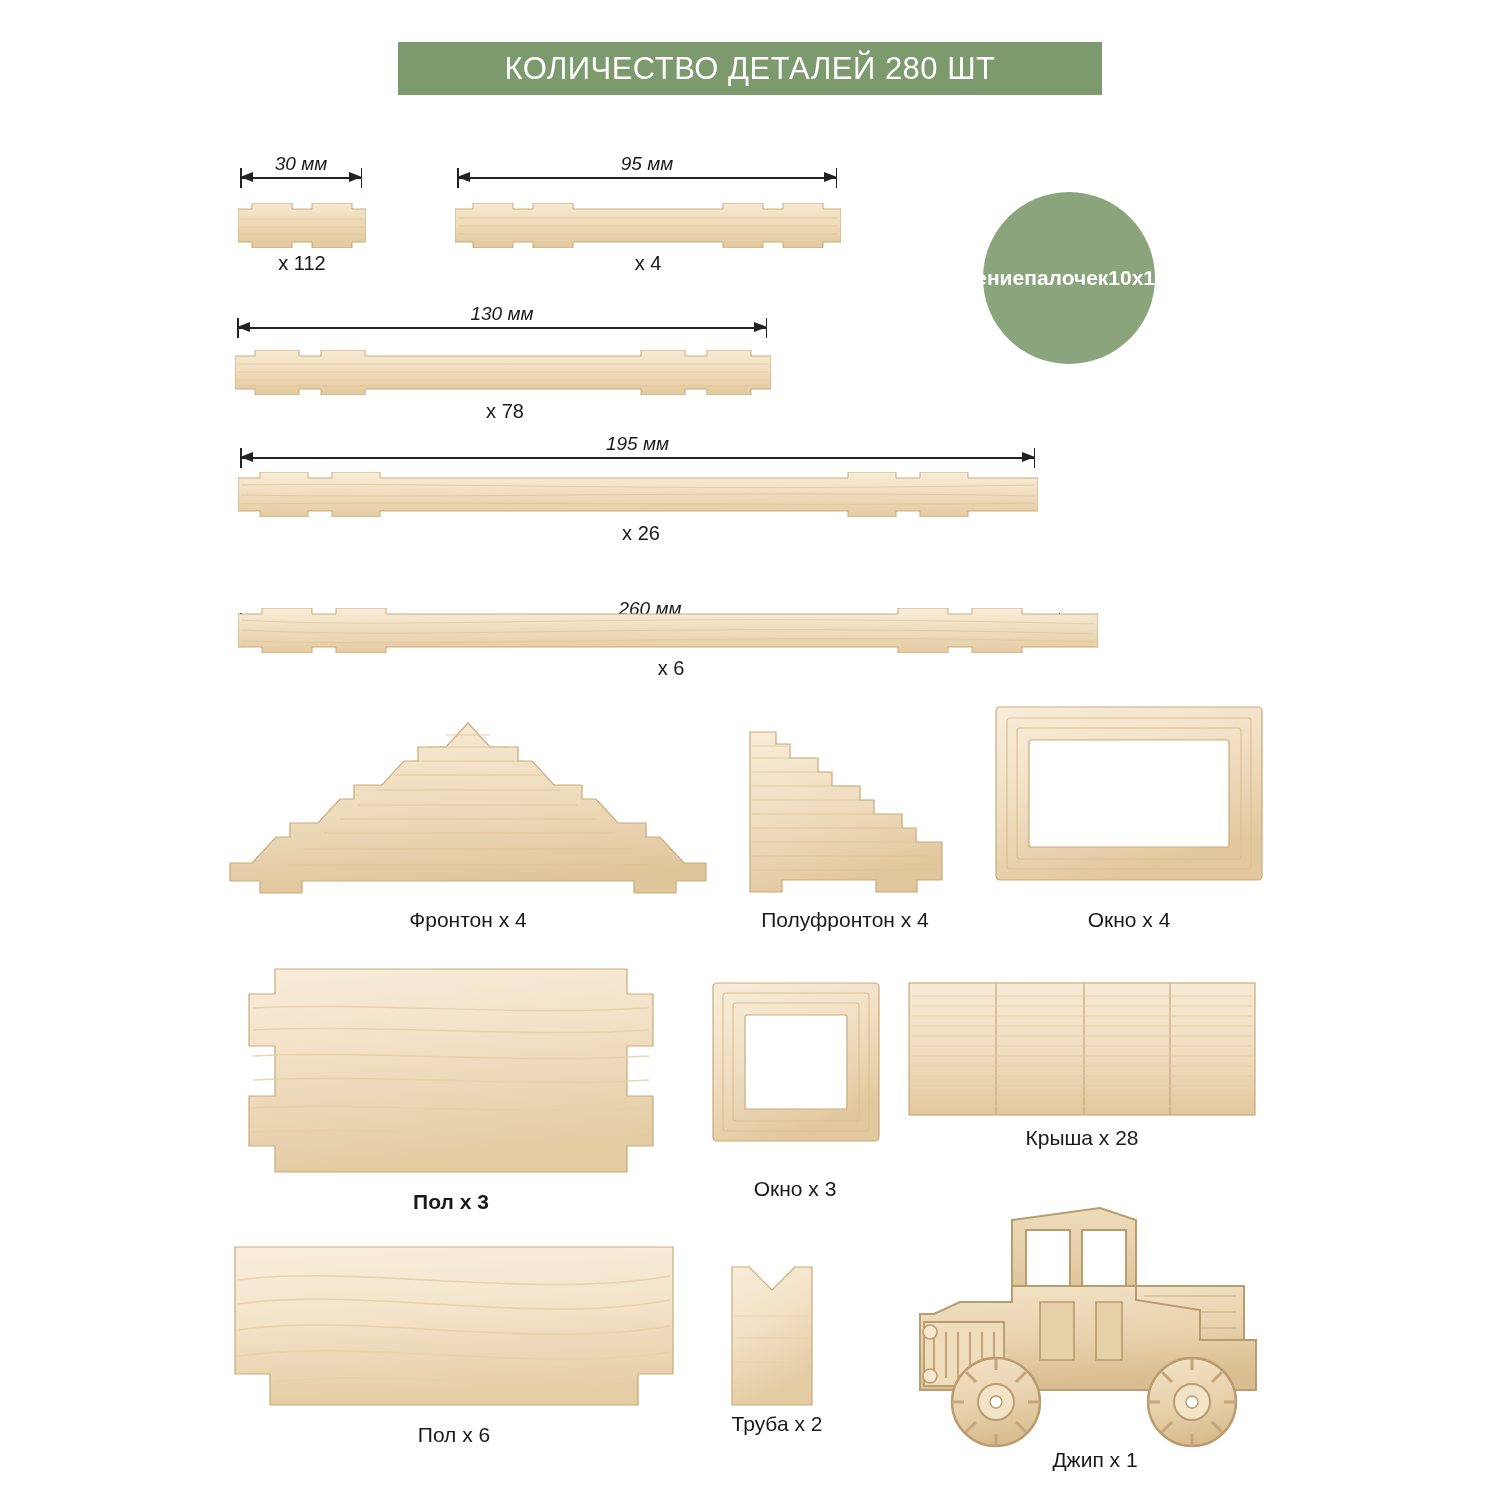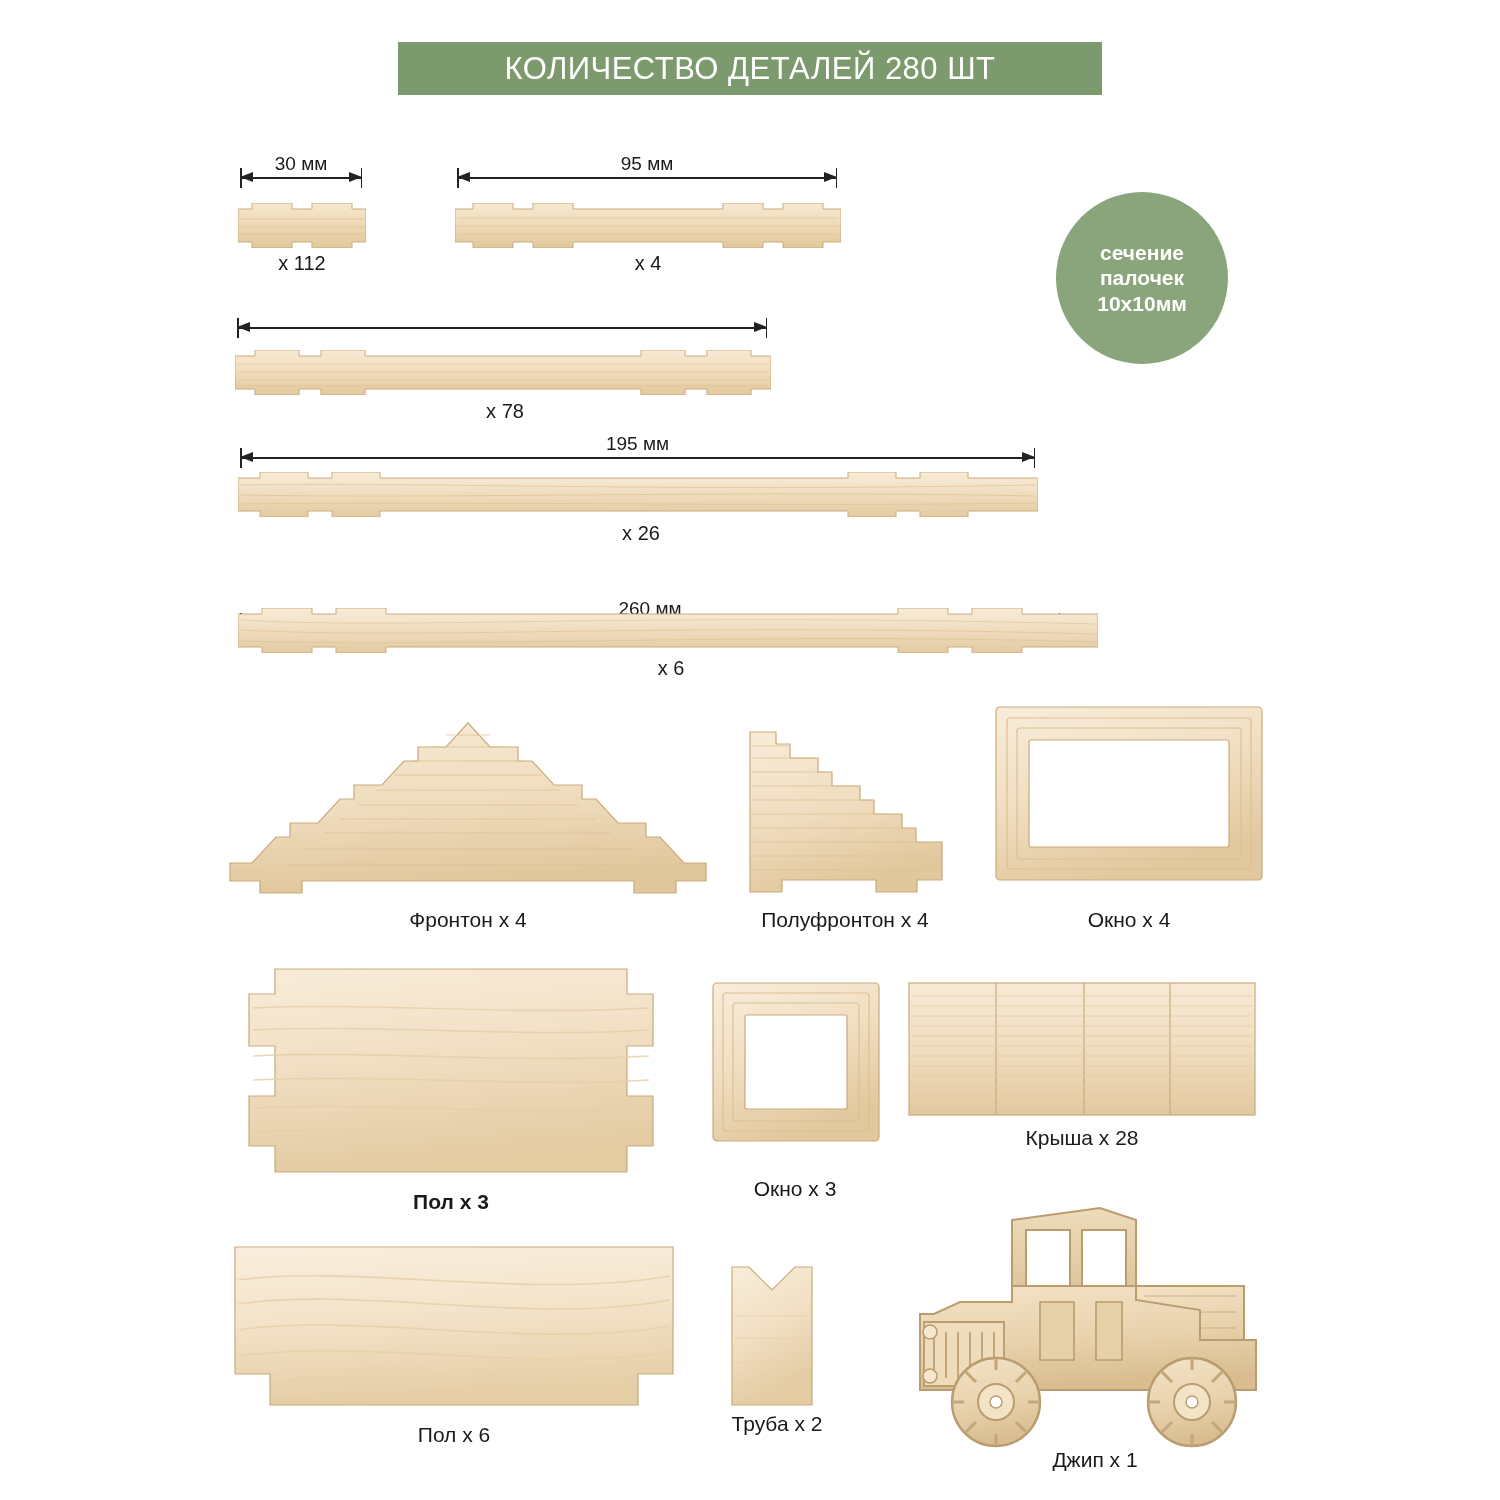--- a/index.html
+++ b/index.html
@@ -32,28 +32,28 @@
     color: #ffffff;
     font-size: 31px;
     font-weight: normal;
     letter-spacing: 0.5px;
     text-transform: uppercase;
   }
 
   
   .badge {
     position: absolute;
-    left: 1056px;
+    left: 983px;
     top: 192px;
     width: 172px;
     height: 172px;
     border-radius: 50%;
     background: #8aa47b;
     display: flex;
-    flex-direction: column;
+    flex-direction: row;
     align-items: center;
     justify-content: center;
     text-align: center;
     color: #ffffff;
     font-size: 21px;
     font-weight: bold;
     line-height: 1.22;
   }
 
   
@@ -92,20 +92,21 @@
     left: 0; right: 0;
     top: -7px;
     text-align: center;
     font-size: 19px;
     color: #1a1a1a;
     background: transparent;
   }
   .dim .dim-label span {
     background: #ffffff;
     padding: 0 8px;
+    font-style: italic;
   }
 
   
   .count {
     position: absolute;
     font-size: 20px;
     color: #1a1a1a;
     text-align: center;
     white-space: nowrap;
   }
@@ -185,20 +186,21 @@
   </svg>
 </div>
 <div class="count" style="left:562px; top:252px; width:172px;">х 4</div>
 
 <div class="dim" style="left:237px; top:310px; width:530px;">
   <div class="line"></div>
   <div class="cap-l"></div>
   <div class="cap-r"></div>
   <div class="arr arr-l"></div>
   <div class="arr arr-r"></div>
+  <div class="dim-label"><span>130 мм</span></div>
 </div>
 
 <div class="piece" style="left:235px; top:350px;">
   <svg class="wood-svg" width="536" height="45" viewBox="0 0 536 45">
     <defs>
       <linearGradient id="w3" x1="0" y1="0" x2="0" y2="1">
         <stop offset="0%" stop-color="#f7ead4"></stop>
         <stop offset="50%" stop-color="#f0dcbb"></stop>
         <stop offset="100%" stop-color="#e2c89c"></stop>
       </linearGradient>

